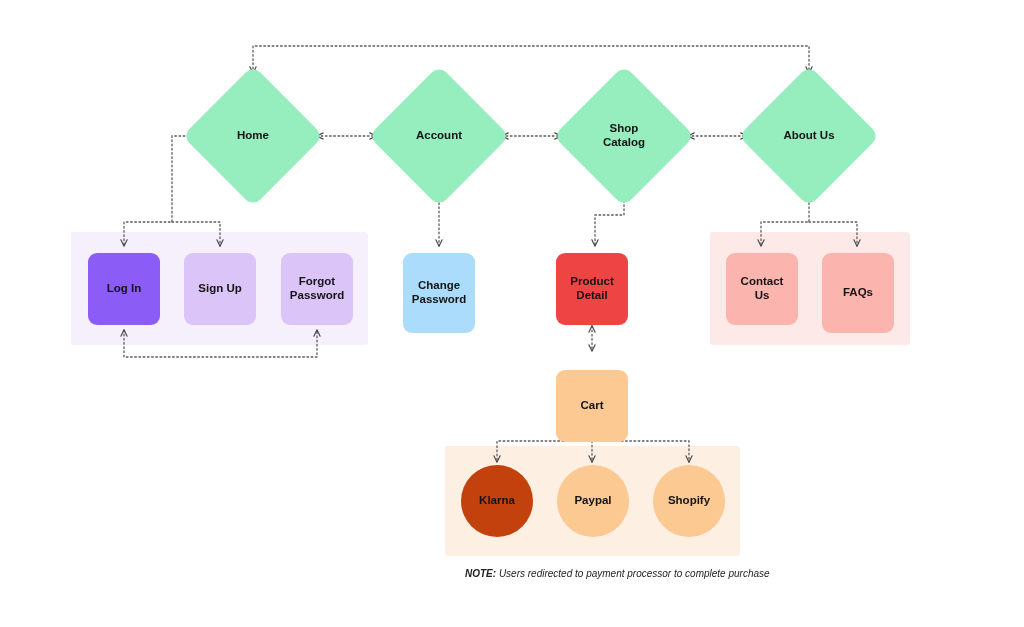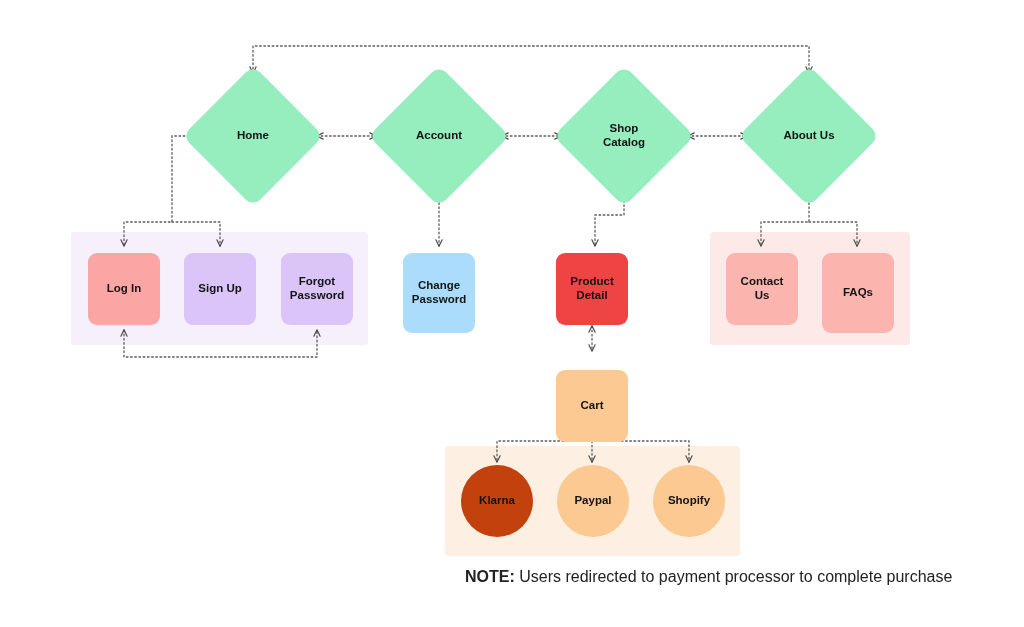--- a/index.html
+++ b/index.html
@@ -20,21 +20,21 @@
   .diamond-wrap{position:absolute;}
   .diamond-shape{
     position:absolute;inset:0;border-radius:10px;transform:rotate(45deg);
   }
   .diamond-label{
     position:absolute;inset:0;display:flex;align-items:center;justify-content:center;
     text-align:center;font-weight:700;font-size:11.5px;line-height:1.18;color:#141414;
   }
   svg.edges{position:absolute;left:0;top:0;width:1024px;height:627px;overflow:visible;}
   .note{
-    position:absolute;font-size:16px;color:#222;white-space:nowrap;
+    position:absolute;font-size:10px;color:#222;white-space:nowrap;font-style:italic;
   }
   .note b{font-weight:700;}
 </style>
 </head>
 <body>
 
 <div id="canvas">
 
   <div class="band" style="left:71px;top:232px;width:297px;height:113px;background:#F6EFFC;"></div>
   <div class="band" style="left:710px;top:232px;width:200px;height:113px;background:#FDEAE8;"></div>
@@ -91,21 +91,21 @@
     <div class="diamond-shape" style="background:#96EDBE;"></div>
     <div class="diamond-label" style="white-space:pre-line;">Shop
 Catalog</div>
   </div>
 
   <div class="diamond-wrap" style="left:759px;top:86px;width:100px;height:100px;">
     <div class="diamond-shape" style="background:#96EDBE;"></div>
     <div class="diamond-label" style="white-space:pre-line;">About Us</div>
   </div>
 
-  <div class="node rect" style="left:88px;top:253px;width:72px;height:72px;background:#fca5a5;white-space:pre-line;">Log In</div>
+  <div class="node rect" style="left:88px;top:253px;width:72px;height:72px;background:#8b5cf6;white-space:pre-line;">Log In</div>
   <div class="node rect" style="left:184px;top:253px;width:72px;height:72px;background:#DBC4F7;white-space:pre-line;">Sign Up</div>
   <div class="node rect" style="left:281px;top:253px;width:72px;height:72px;background:#DBC4F7;white-space:pre-line;">Forgot
 Password</div>
 
   <div class="node rect" style="left:403px;top:253px;width:72px;height:80px;background:#ACDCFB;white-space:pre-line;">Change
 Password</div>
 
   <div class="node rect" style="left:556px;top:253px;width:72px;height:72px;background:#ef4444;white-space:pre-line;">Product
 Detail</div>
   <div class="node rect" style="left:556px;top:349px;width:72px;height:72px;background:#FCC993;white-space:pre-line;margin-top:21px;">Cart</div>

